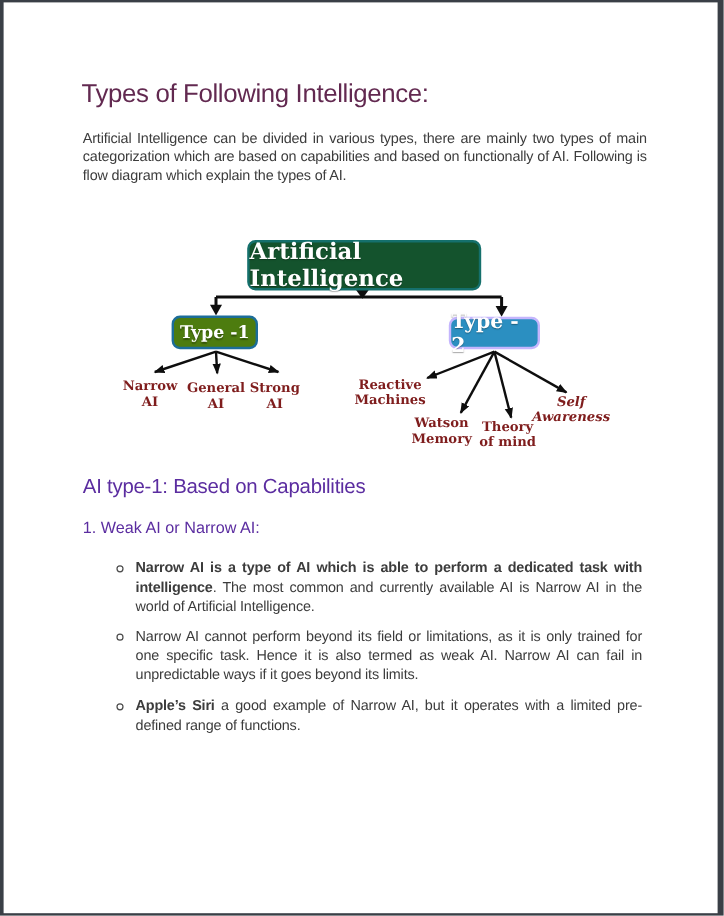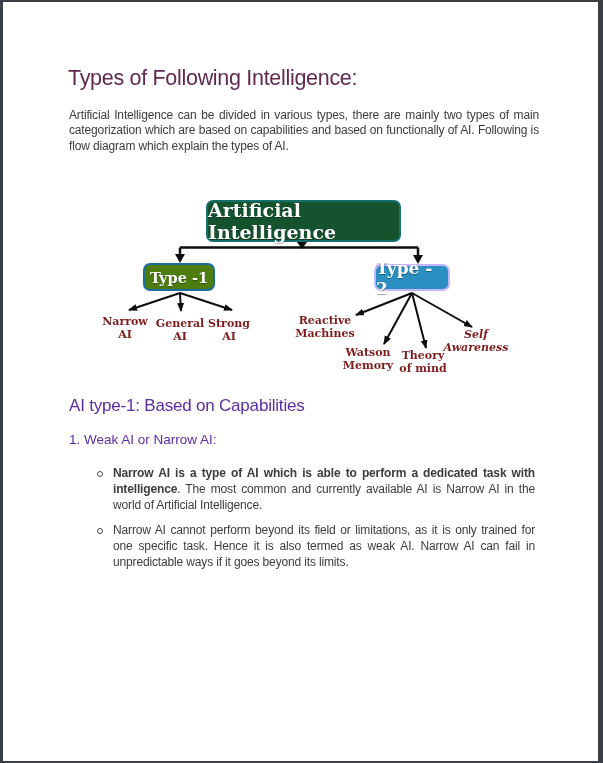--- a/index.html
+++ b/index.html
@@ -161,15 +161,19 @@
 
   <ul class="bullets">
     <li>
       <span class="marker"></span>
       <span class="b">Narrow AI is a type of AI which is able to perform a dedicated task with intelligence</span><span>. The most common and currently available AI is Narrow AI in the world of Artificial Intelligence.</span>
     </li>
     <li>
       <span class="marker"></span>
       <span class="b"></span><span>Narrow AI cannot perform beyond its field or limitations, as it is only trained for one specific task. Hence it is also termed as weak AI. Narrow AI can fail in unpredictable ways if it goes beyond its limits.</span>
     </li>
+    <li>
+      <span class="marker"></span>
+      <span class="b">Apple’s Siri</span><span> a good example of Narrow AI, but it operates with a limited pre-defined range of functions.</span>
+    </li>
   </ul>
 
 </div>
 
 </body></html>

